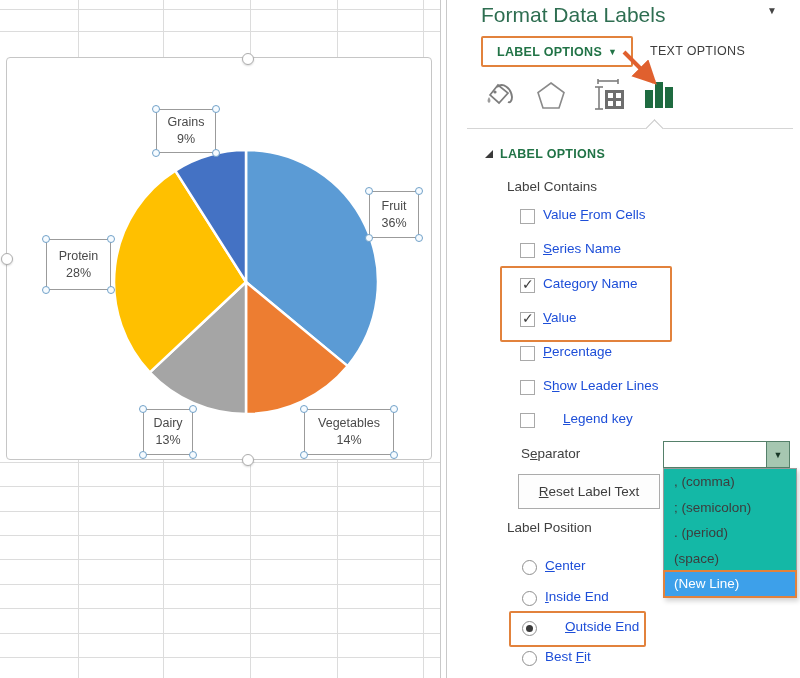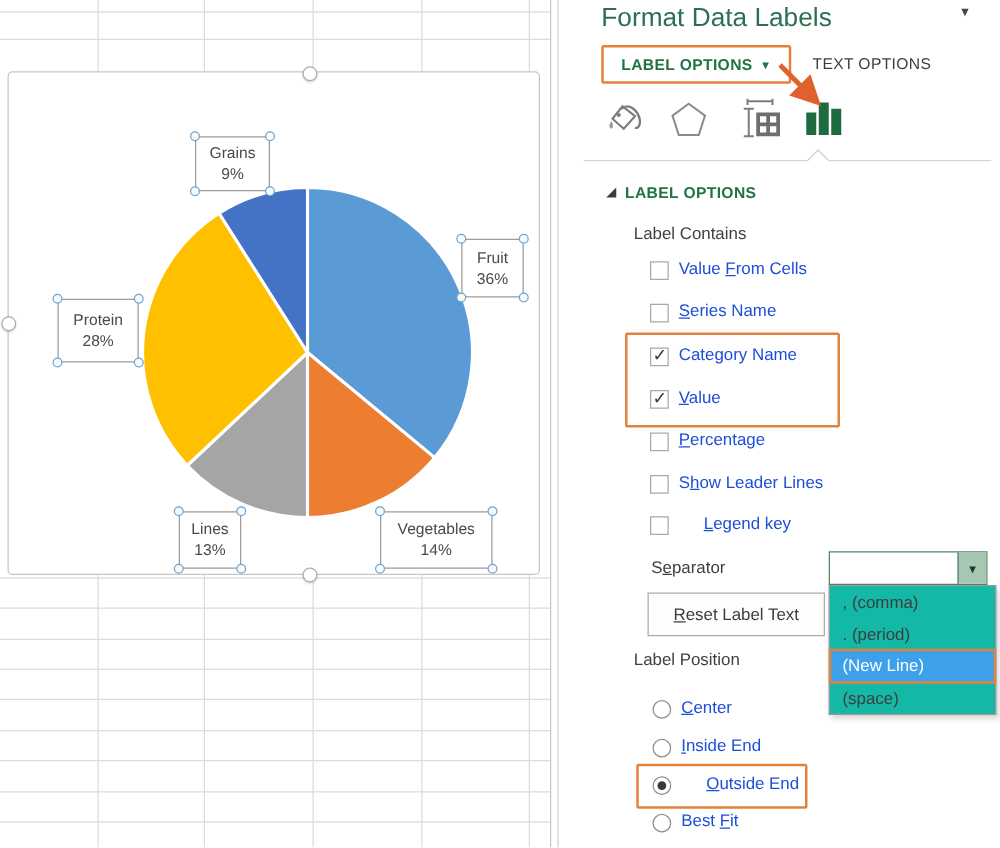--- a/index.html
+++ b/index.html
@@ -159,21 +159,21 @@
   </div>
   <div class="data-label" style="left:39px;top:181px;width:63px;height:49px;">
     <span>Protein</span>
     <span>28%</span>
     <span class="lbl-handle lh-tl"></span>
       <span class="lbl-handle lh-tr"></span>
       <span class="lbl-handle lh-bl"></span>
       <span class="lbl-handle lh-br"></span>
   </div>
   <div class="data-label" style="left:136px;top:351px;width:48px;height:44px;">
-    <span>Lines</span>
+    <span>Dairy</span>
     <span>13%</span>
     <span class="lbl-handle lh-tl"></span>
       <span class="lbl-handle lh-tr"></span>
       <span class="lbl-handle lh-bl"></span>
       <span class="lbl-handle lh-br"></span>
   </div>
   <div class="data-label" style="left:297px;top:351px;width:88px;height:44px;">
     <span>Vegetables</span>
     <span>14%</span>
     <span class="lbl-handle lh-tl"></span>
@@ -284,17 +284,18 @@
   <div class="ck-label" style="left:98px;top:589px;"><u>I</u>nside End</div>
   <div class="radio on" style="top:621px;"></div>
   <div class="ck-label" style="left:98px;top:619px;margin-left:20px;"><u>O</u>utside End</div>
   <div class="radio" style="top:651px;"></div>
   <div class="ck-label" style="left:98px;top:649px;">Best <u>F</u>it</div>
 
   <div class="annot" style="left:62px;top:611px;width:133px;height:32px;"></div>
 
   <div id="separator-dropdown" class="abs">
     <div class="dd-item">, (comma)</div>
+    <div class="dd-item">; (semicolon)</div>
     <div class="dd-item">. (period)</div>
+    <div class="dd-item">(space)</div>
     <div class="dd-item hl">(New Line)</div>
-    <div class="dd-item">(space)</div>
   </div>
 </div>
 
 </body></html>

